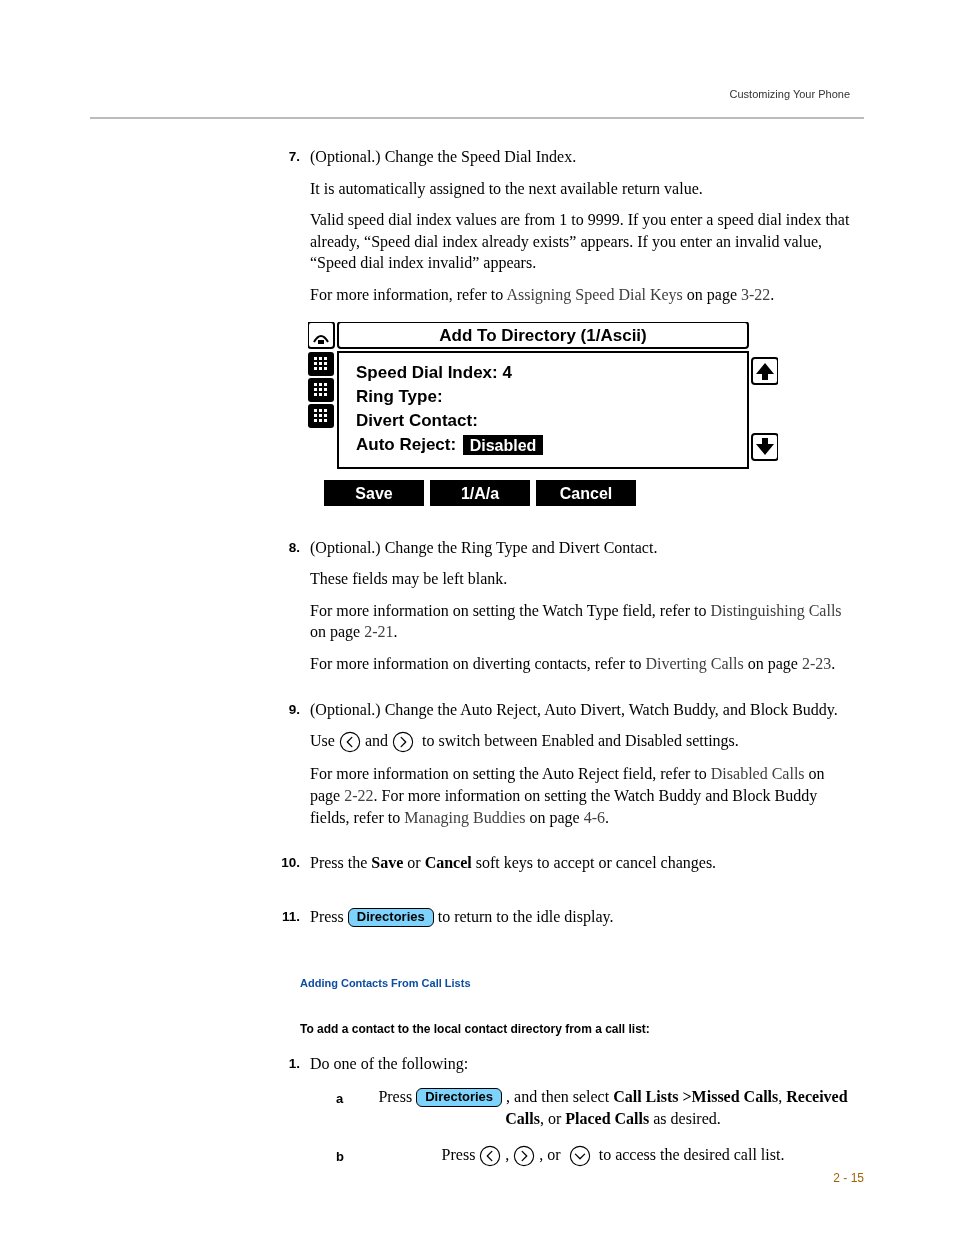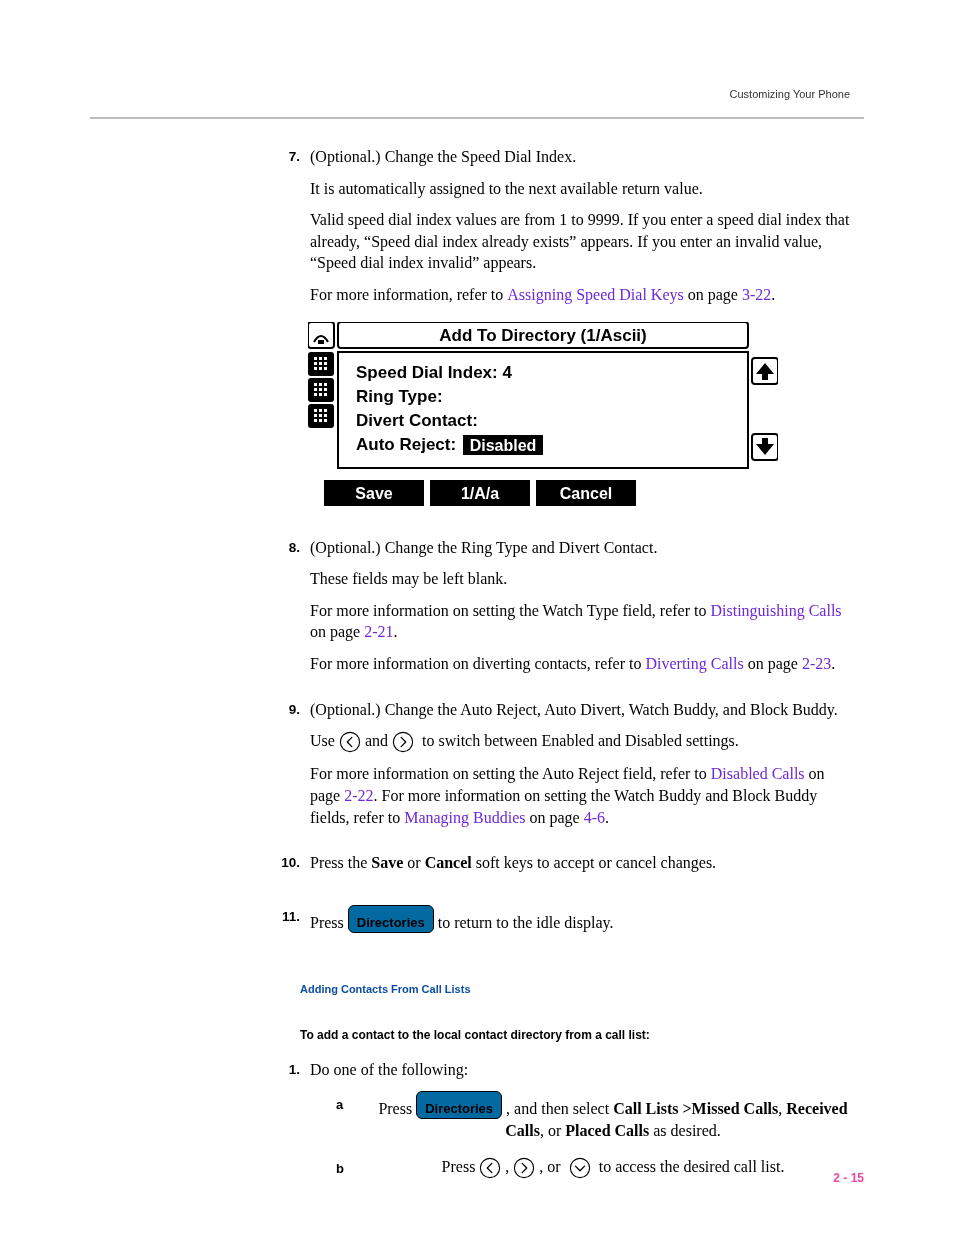--- a/index.html
+++ b/index.html
@@ -54,44 +54,44 @@
     font-family: Verdana, Arial, sans-serif;
     font-size: 13.5px;
     font-weight: bold;
     color: #000;
     padding-top: 2px;
     flex-shrink: 0;
   }
   .ol-body { flex: 1; }
   .para { margin: 0 0 10px 2px; }
   .para-top0 { margin-top: 0; }
-  a.link { color: #6d28d9; text-decoration: none; font-family: Liberation Serif, serif; }
+  a.link { color: #404040; text-decoration: none; }
   .figure {
     margin: 16px 0 14px 0;
     display: flex;
     justify-content: flex-start;
   }
   .figure svg { display: block; }
   .arrow-btn {
     display: inline-block;
     vertical-align: middle;
     width: 22px; height: 22px;
   }
   .keycap {
     display: inline-block;
     border: 1px solid #000;
     border-radius: 6px;
-    padding: 10px 8px 3px 8px;
+    padding: 1px 8px 3px 8px;
     font-family: Arial, Helvetica, sans-serif;
     font-size: 13px;
     font-weight: bold;
     line-height: 1;
     position: relative;
     top: -1px;
-    background: #0369a1;
+    background: #7dd3fc;
   }
   h3.blue {
     color: #0b4da2;
     font-family: Verdana, Arial, sans-serif;
     font-size: 11px;
     font-weight: bold;
     margin: 38px 0 30px 0;
   }
   h4.black {
     font-family: Verdana, Arial, sans-serif;
@@ -117,22 +117,21 @@
     flex-shrink: 0;
     padding-top: 4px;
   }
   .sub-body { flex: 1; text-align: center; }
   .page-num {
     position: absolute;
     bottom: 50px;
     right: 90px;
     font-family: Verdana, Arial, sans-serif;
     font-size: 12px;
-    color: #ec4899;
-    font-weight: bold;
+    color: #a16207;
   }
   b { font-weight: bold; }
 </style>
 </head>
 <body>
 
 <svg width="0" height="0" style="position:absolute">
   <defs>
     <symbol id="circ-left" viewBox="0 0 24 24">
       <circle cx="12" cy="12" r="10.5" fill="none" stroke="#000" stroke-width="1.2"></circle>

